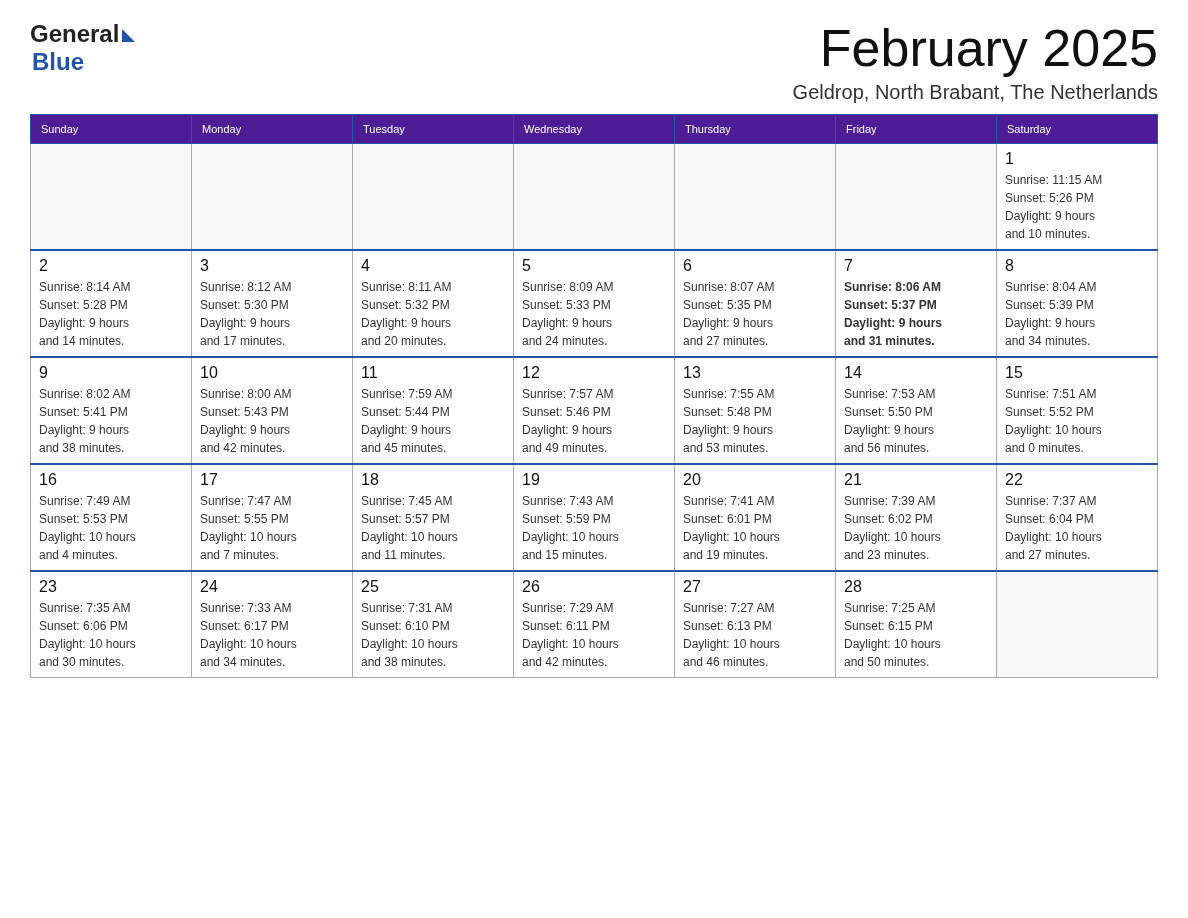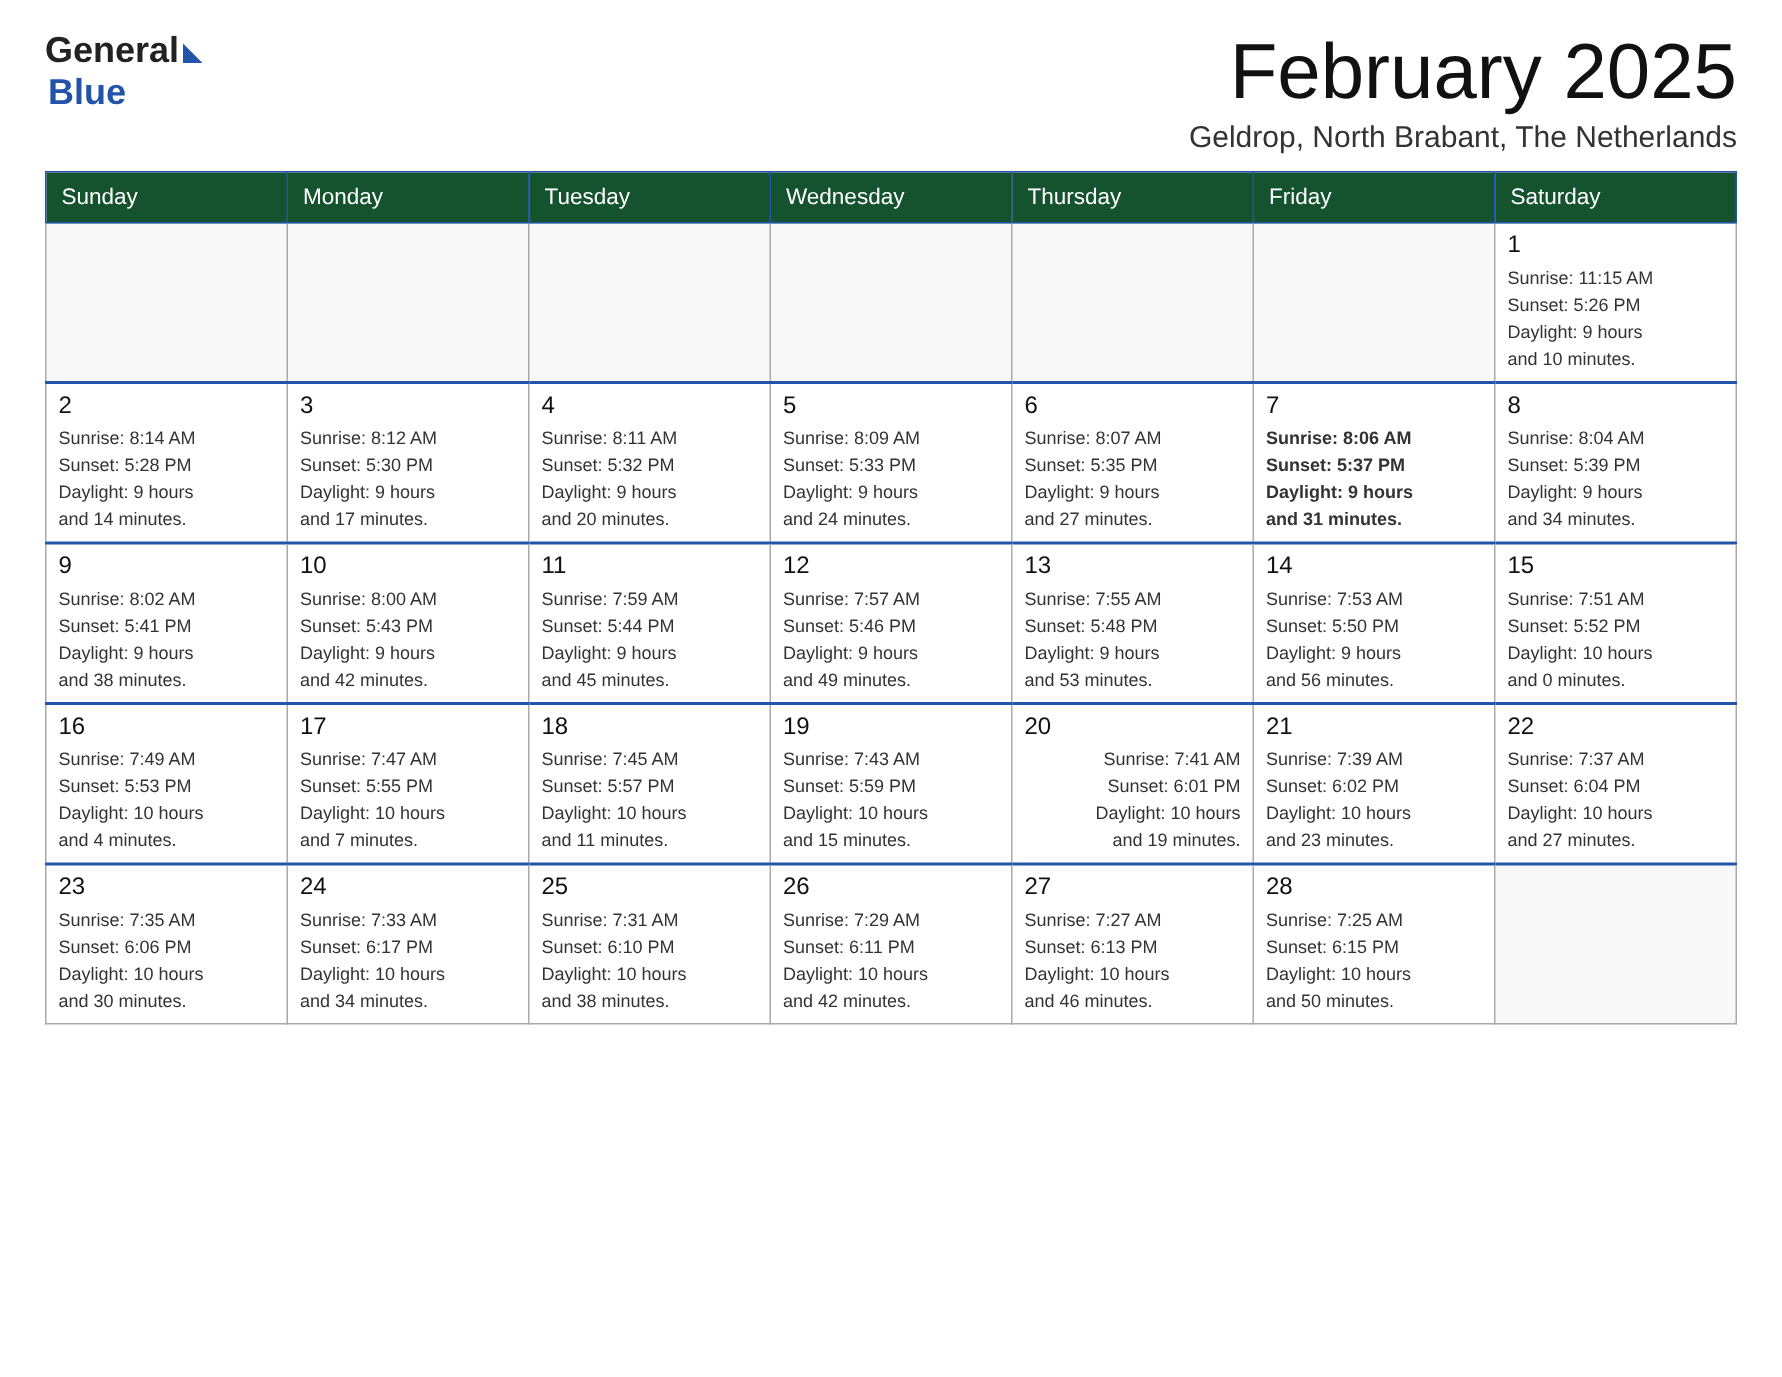--- a/index.html
+++ b/index.html
@@ -29,23 +29,23 @@
       font-size: 20px;
       color: #333;
       margin-top: 4px;
     }
     .calendar {
       width: 100%;
       border-collapse: collapse;
       margin-top: 10px;
     }
     .calendar th {
-      background-color: #14532d;
+      background-color: #4c1d95;
       color: #fff;
-      font-size: 15px;
+      font-size: 11px;
       font-weight: normal;
       padding: 8px 10px;
       text-align: left;
       border: 1px solid #2255aa;
     }
     .calendar td {
       vertical-align: top;
       border: 1px solid #aaa;
       padding: 6px 8px;
       width: 14.28%;
@@ -263,21 +263,21 @@
         </td>
         <td>
           <span class="day-number">19</span>
           <div class="day-info" style="white-space: pre-line;">Sunrise: 7:43 AM
 Sunset: 5:59 PM
 Daylight: 10 hours
 and 15 minutes.</div>
         </td>
         <td>
           <span class="day-number">20</span>
-          <div class="day-info" style="white-space: pre-line; text-align: right;">Sunrise: 7:41 AM
+          <div class="day-info" style="white-space: pre-line;">Sunrise: 7:41 AM
 Sunset: 6:01 PM
 Daylight: 10 hours
 and 19 minutes.</div>
         </td>
         <td>
           <span class="day-number">21</span>
           <div class="day-info" style="white-space: pre-line;">Sunrise: 7:39 AM
 Sunset: 6:02 PM
 Daylight: 10 hours
 and 23 minutes.</div>

